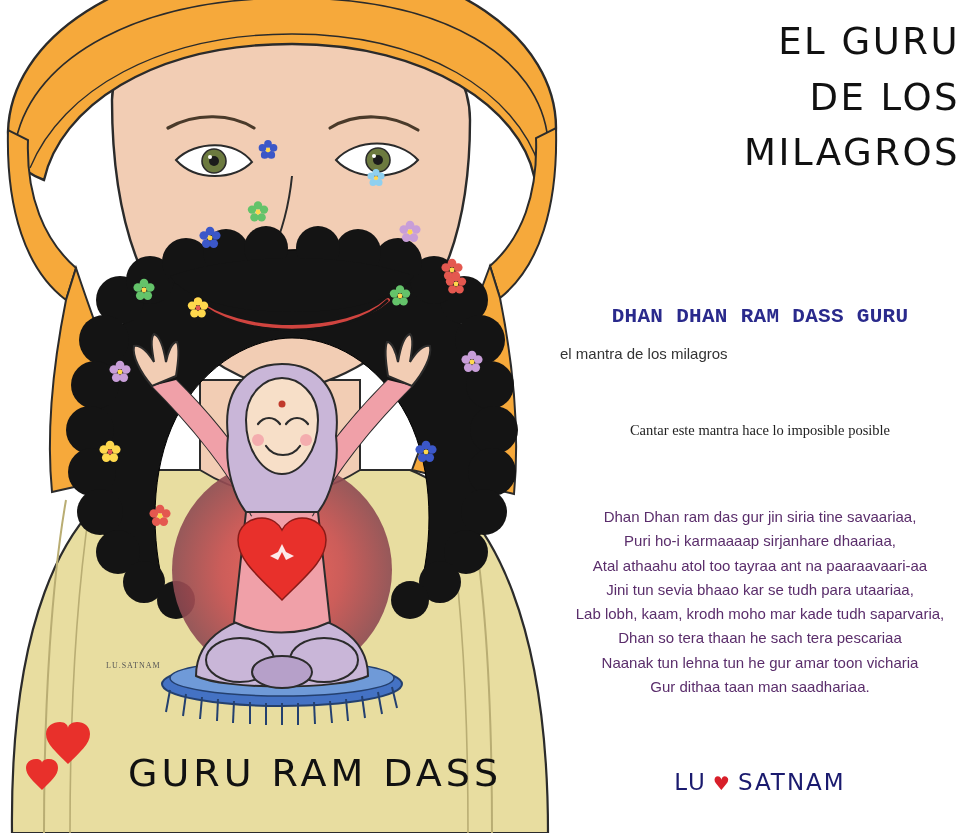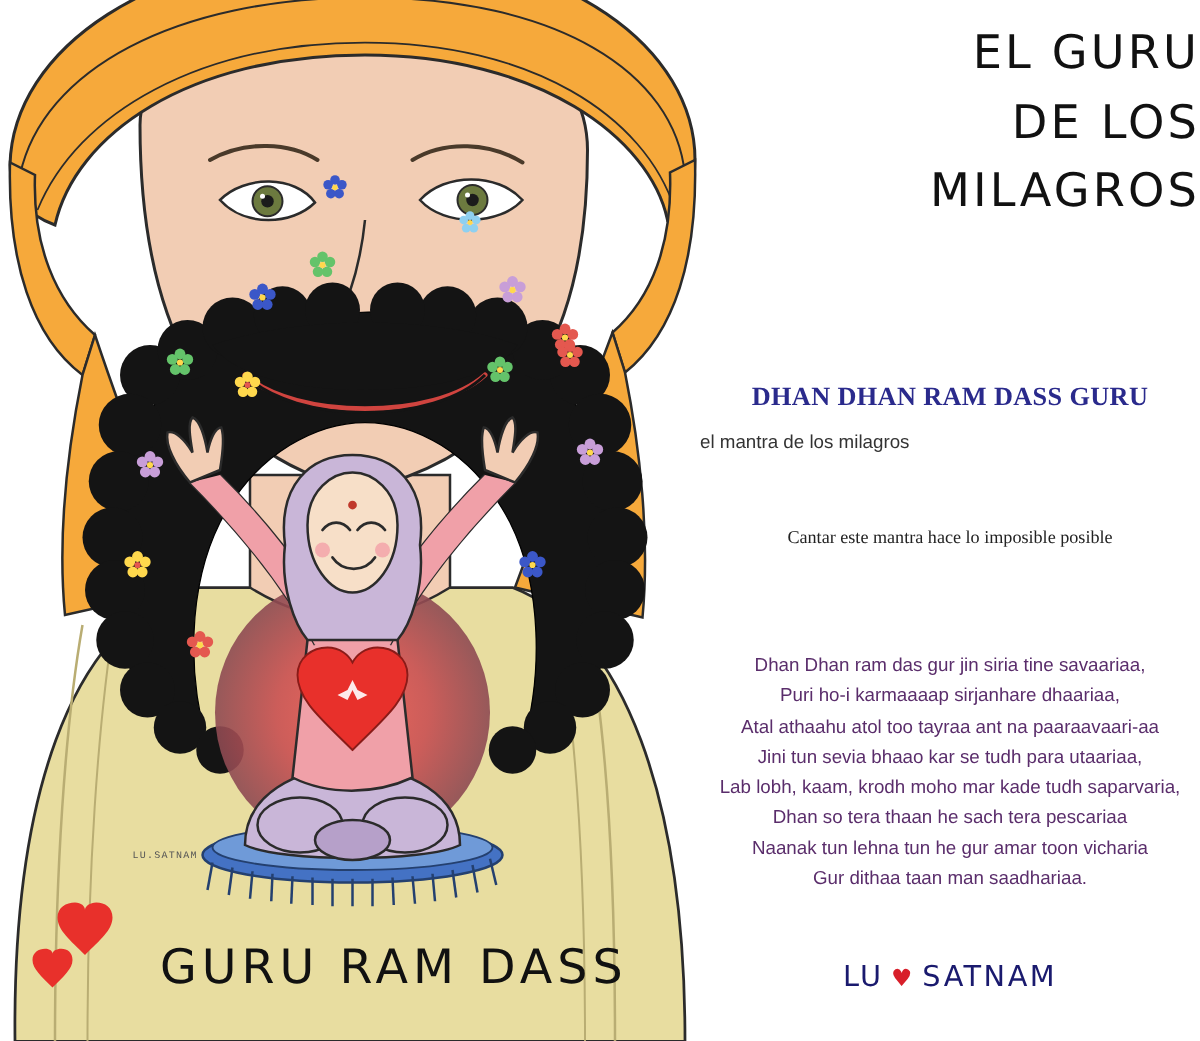--- a/index.html
+++ b/index.html
@@ -56,21 +56,21 @@
   .mantra-title {
     position: absolute;
     top: 305px;
     left: 0;
     width: 400px;
     text-align: center;
     font-size: 21px;
     font-weight: bold;
     color: #2a2a8c;
     letter-spacing: 0.3px;
-    font-family: Liberation Serif, serif;
+    font-family: Liberation Mono, monospace;
   }
   .mantra-sub {
     position: absolute;
     top: 345px;
     left: 0;
     width: 400px;
     text-align: left;
     font-size: 15px;
     color: #333333;
   }
@@ -89,21 +89,20 @@
 
   .verse {
     position: absolute;
     top: 505px;
     left: 0;
     width: 400px;
     text-align: center;
     color: #5a2d6b;
     font-size: 15px;
     line-height: 1.62;
-    margin-top: 16px;
   }
   .verse div { white-space: nowrap; }
 
   .sign {
     position: absolute;
     bottom: 38px;
     left: 0;
     width: 400px;
     text-align: center;
     font-family: "DejaVu Sans", sans-serif;
@@ -122,22 +121,21 @@
     letter-spacing: 4px;
     color: #111;
   }
   .watermark {
     position: absolute;
     left: 106px;
     top: 661px;
     font-size: 8px;
     color: #555;
     letter-spacing: 1px;
-    font-family: Liberation Mono, monospace;
-    margin-top: 19px;
+    font-family: Liberation Serif, serif;
   }
 </style>
 </head>
 <body>
 
 <div id="poster">
 
   <div class="illus">
     <svg width="560" height="833" viewBox="0 0 560 833" xmlns="http://www.w3.org/2000/svg">
       <defs>

